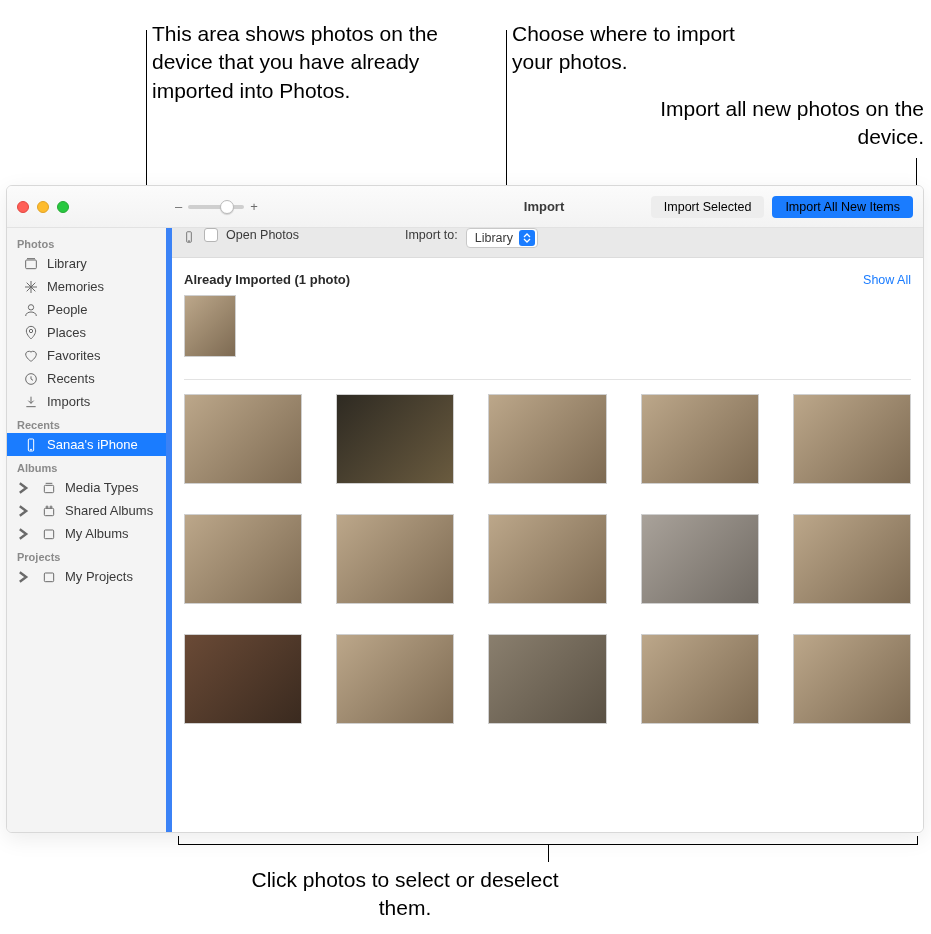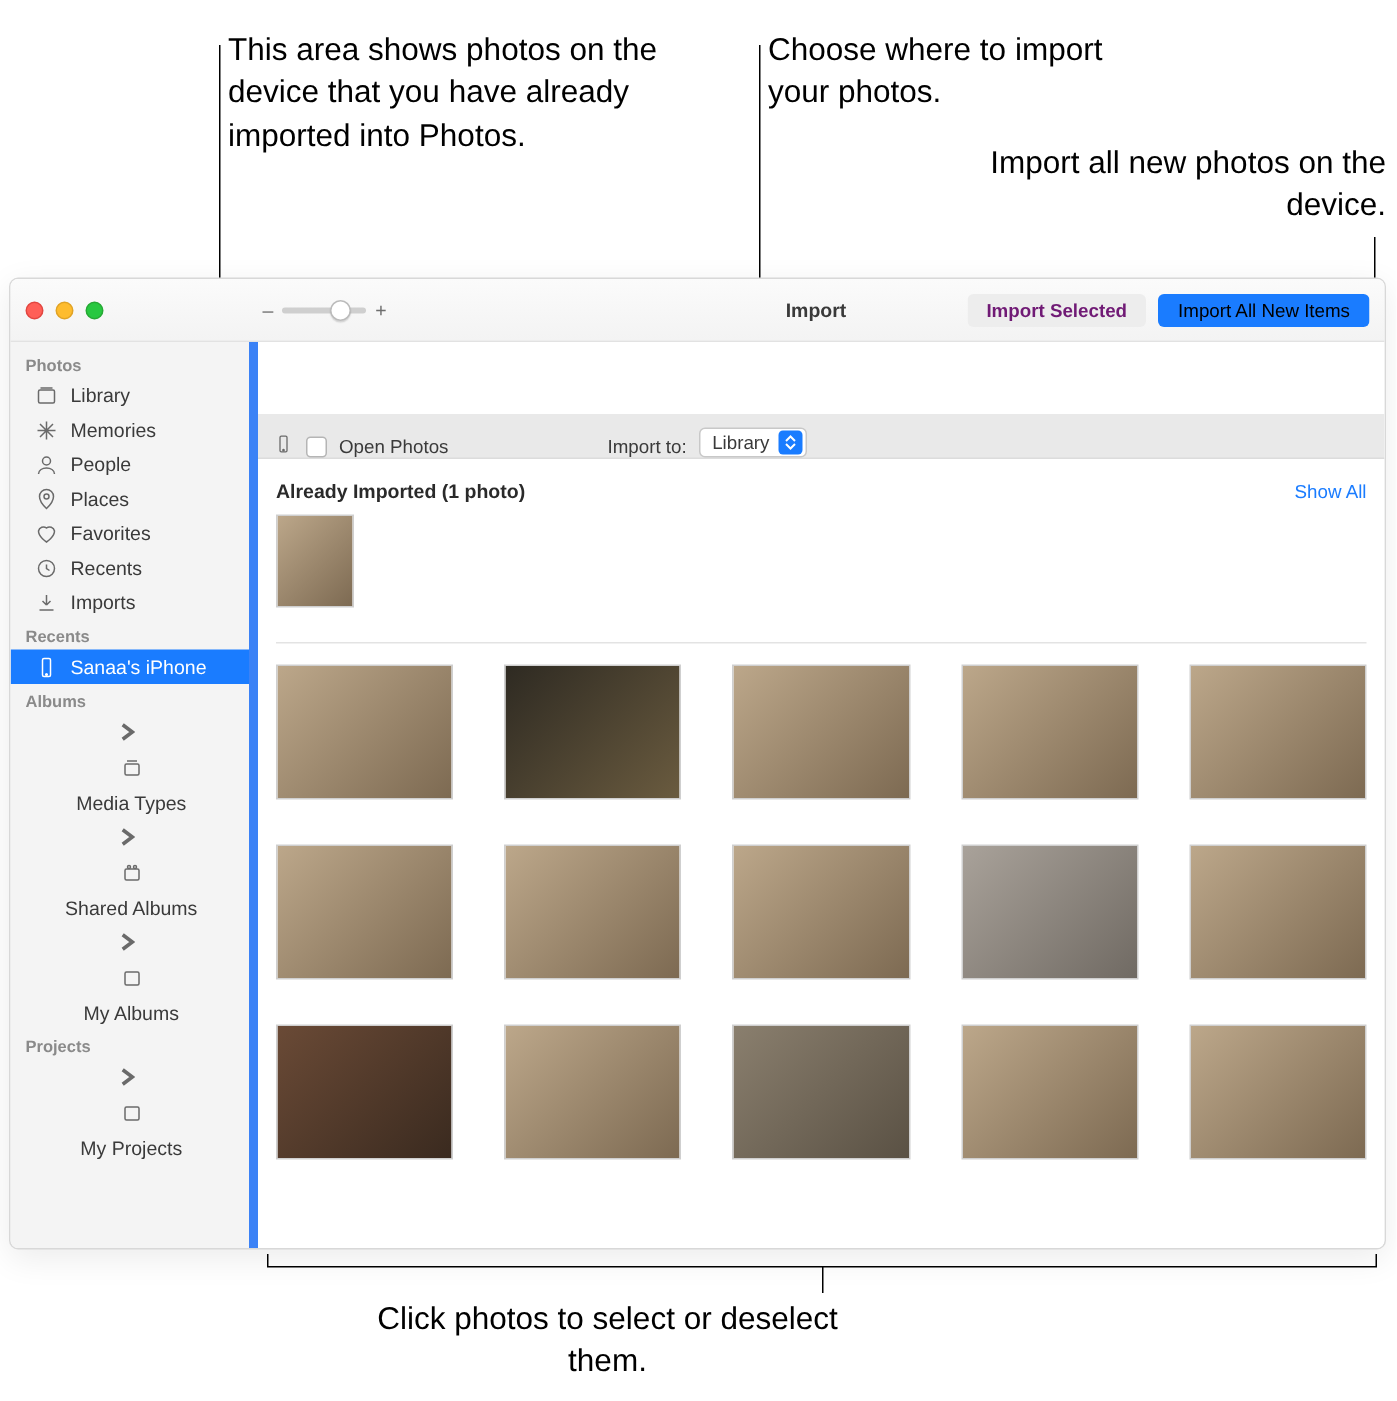--- a/index.html
+++ b/index.html
@@ -75,21 +75,21 @@
   .title-lbl {
     position: absolute; left: 0; right: 0; text-align: center;
     font-size: 13px; font-weight: 600; color: #3a3a3a; left: 300px; right: 300px;
   }
   .toolbar-buttons { margin-left: auto; display: flex; gap: 8px; }
   .btn {
     font-size: 12.5px; padding: 3px 12px; border-radius: 4px;
     border: 1px solid transparent;
   }
   .btn.disabled {
-    background: #ededed; color: #701a75; font-weight: bold;
+    background: #ededed; color: #000000;
   }
   .btn.primary {
     background: #1a7cff; color: #000000;
   }
 
   
   .body { flex: 1; display: flex; min-height: 0; }
 
   
   .sidebar {
@@ -106,40 +106,40 @@
     font-size: 11px;
     color: #8a8a8a;
     font-weight: 600;
   }
   .sb-item {
     display: flex; align-items: center; gap: 8px;
     padding: 3.5px 10px 3.5px 16px;
     color: #3a3a3a;
     white-space: nowrap;
   }
-  .sb-item.indent { padding-left: 12px; flex-direction: column; }
+  .sb-item.indent { padding-left: 12px; }
   .sb-item svg { width: 16px; height: 16px; flex: 0 0 16px; }
   .sb-item.selected {
     background: #1a7cff; color: #ffffff;
   }
   .sb-item.selected svg { stroke: #fff; fill: none; }
   .disclosure {
     width: 9px; height: 9px; flex: 0 0 9px;
     margin-right: 2px; margin-left: -4px;
     display: inline-block;
   }
 
   
   .main { flex: 1; display: flex; flex-direction: column; background: #fff; min-width: 0; }
 
   .import-bar {
     height: 30px; background: #e9e9e9;
     border-bottom: 1px solid #dcdcdc;
-    display: flex; align-items: flex-end; gap: 8px;
-    padding: 0 10px; font-size: 12.5px; color: #3a3a3a; margin-top: 48px;
+    display: flex; align-items: flex-start; gap: 8px;
+    padding: 0 10px; font-size: 12.5px; color: #3a3a3a;
   }
   .device-icon { width: 14px; height: 18px; }
   .checkbox {
     width: 14px; height: 14px; background: #fff; border: 1px solid #b5b5b5;
     border-radius: 3px;
   }
   .spacer { flex: 1; }
   .popup {
     display: flex; align-items: center;
     background: #fff; border: 1px solid #c8c8c8; border-radius: 4px;

